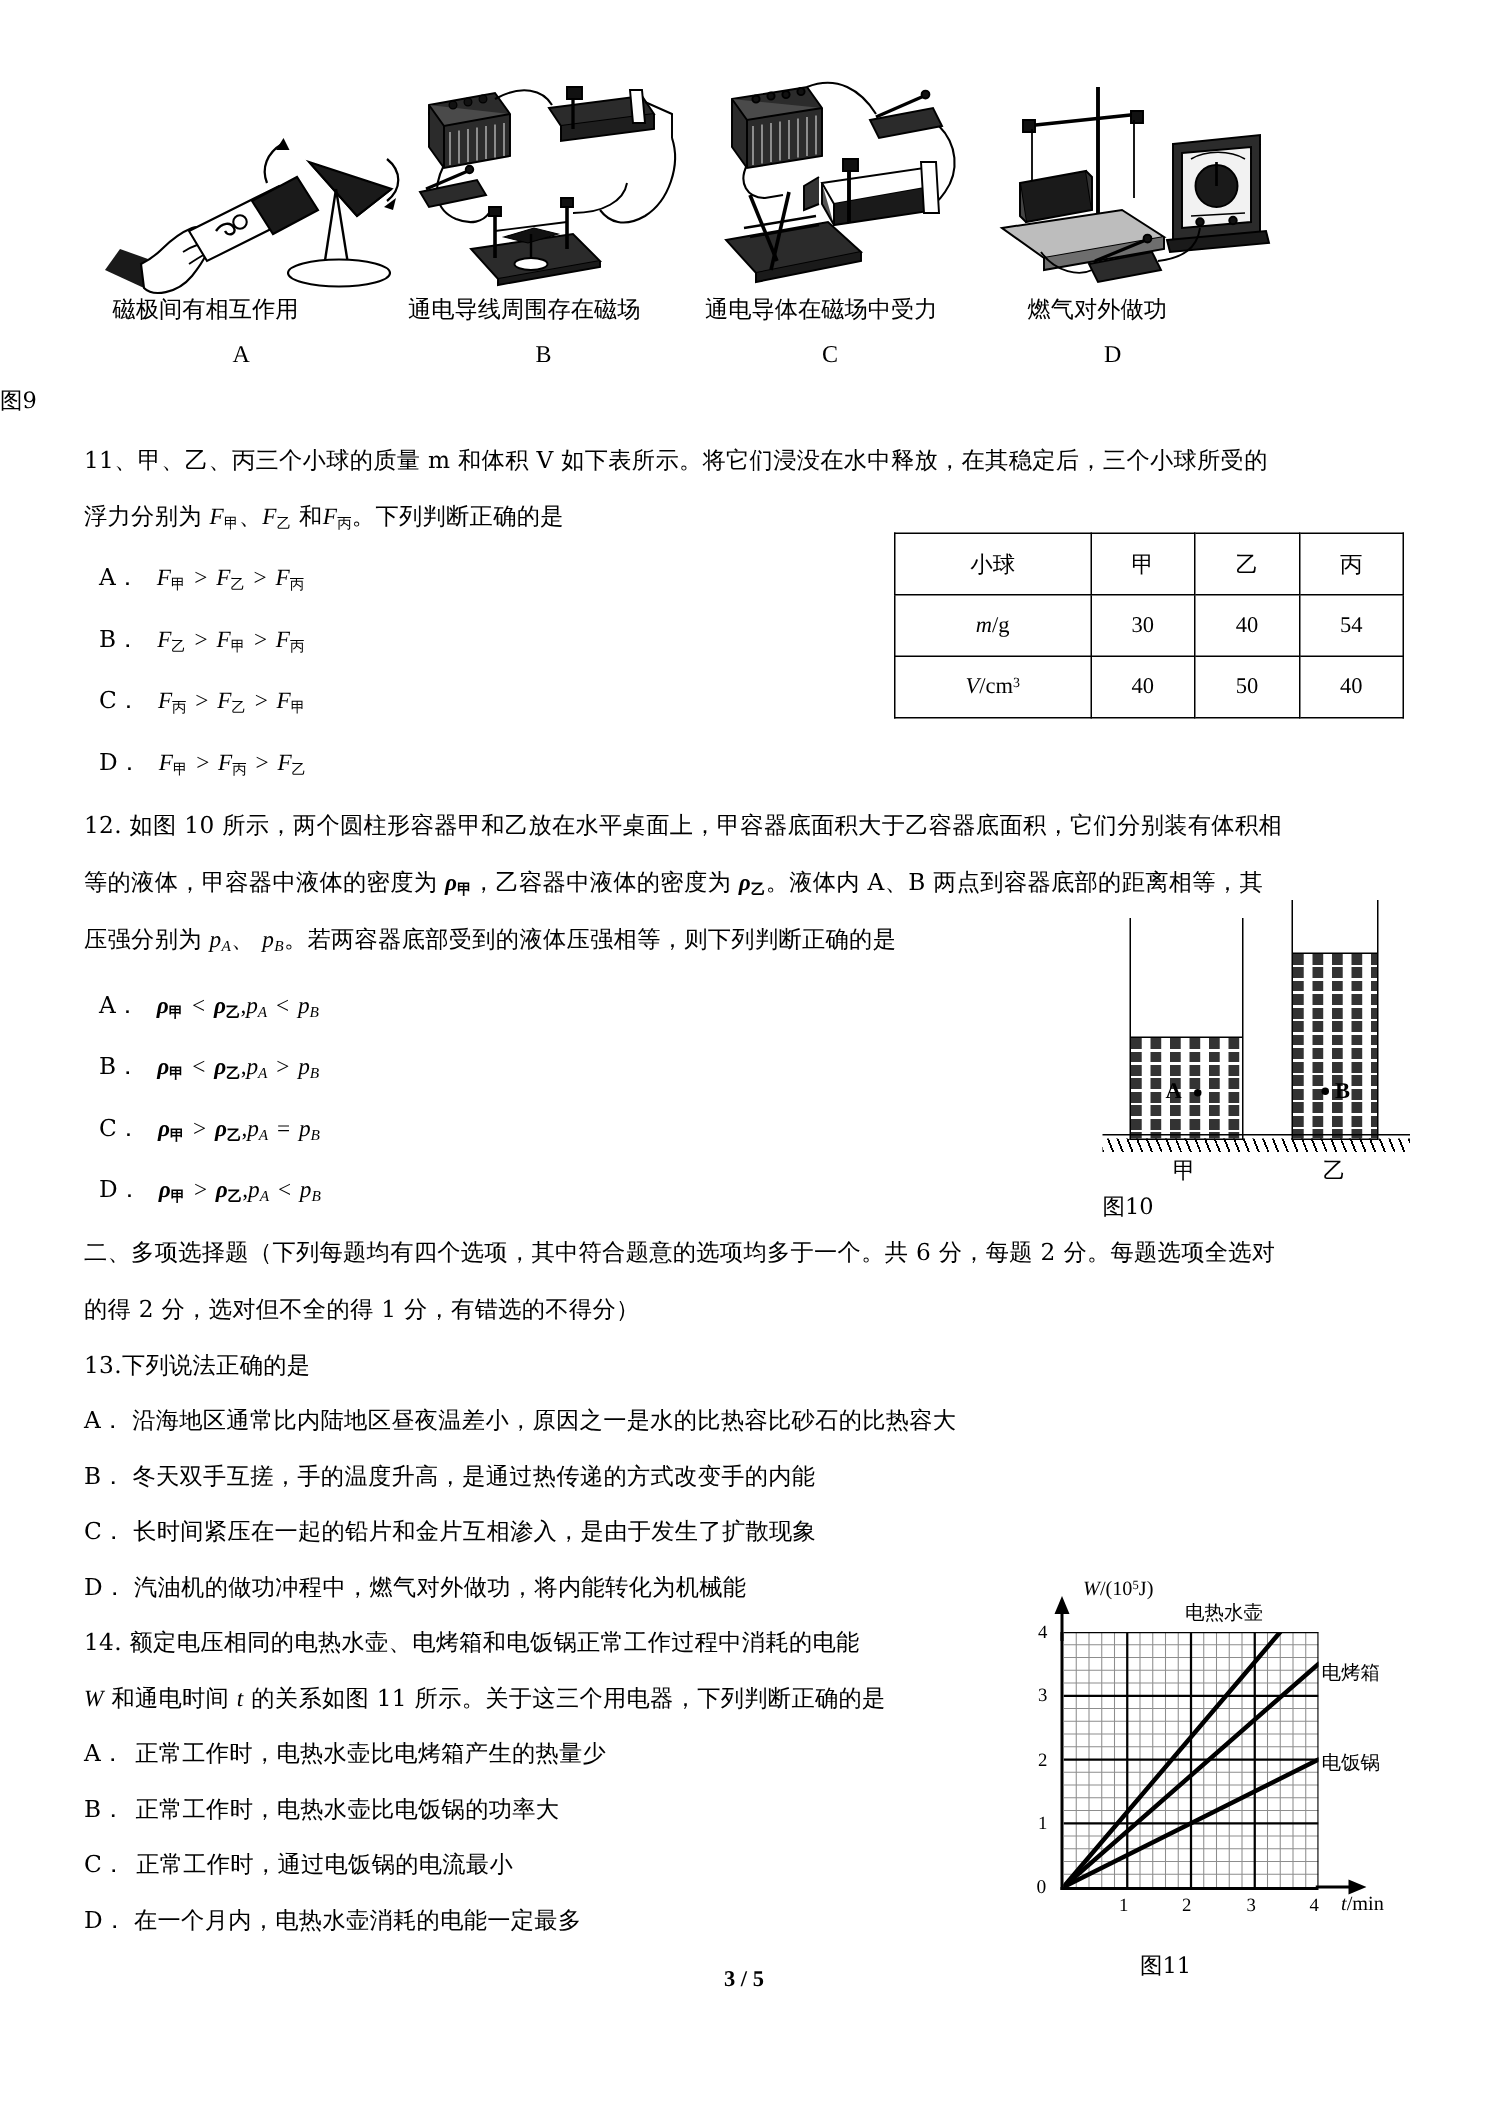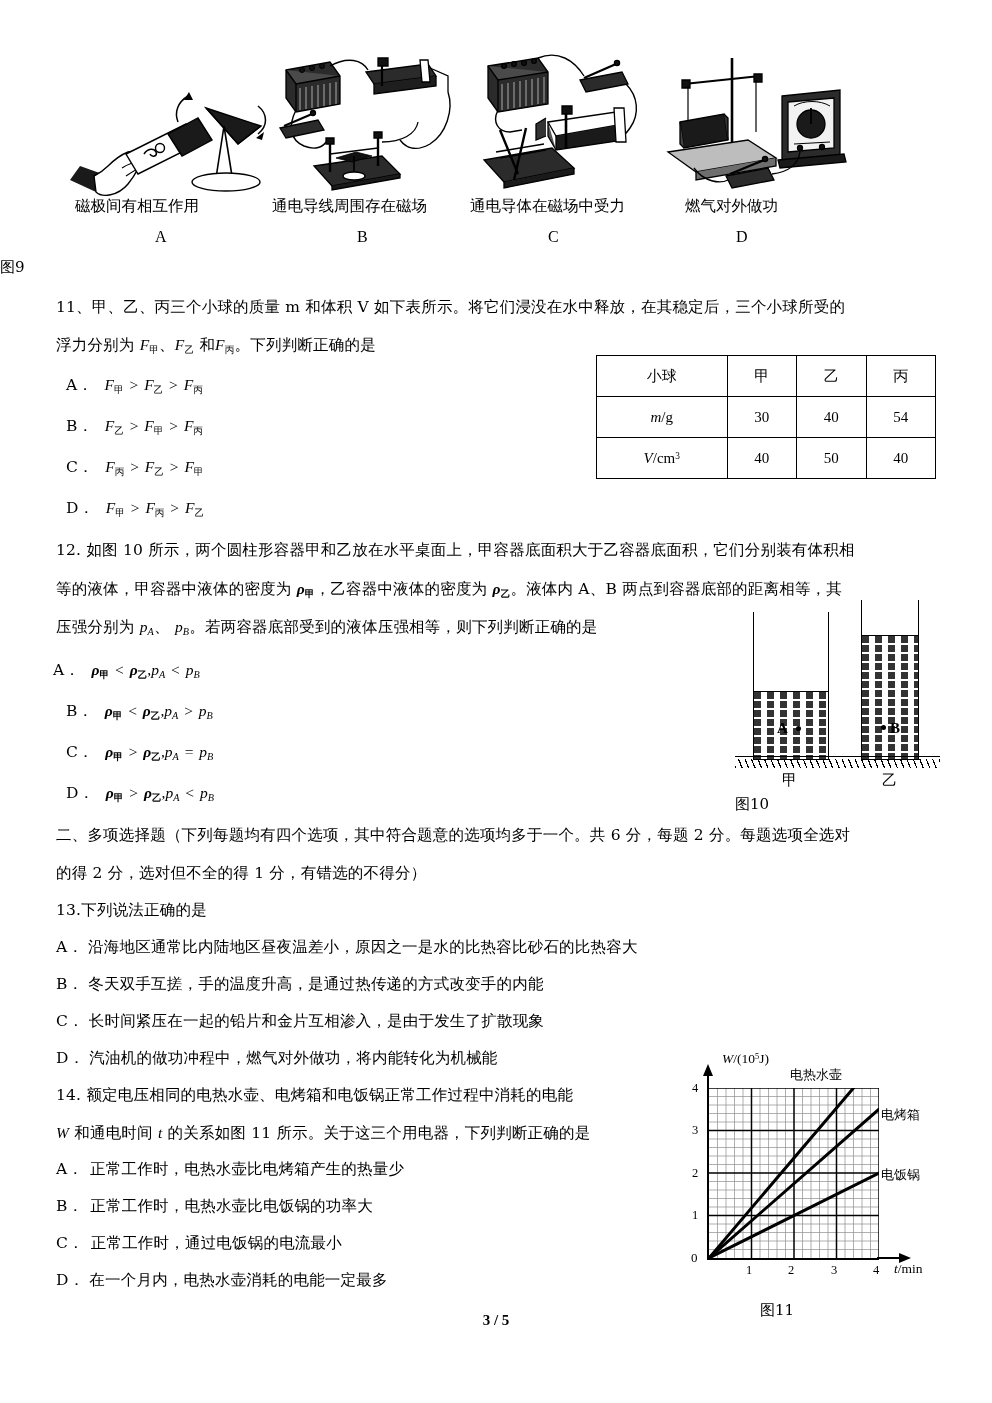--- a/index.html
+++ b/index.html
@@ -481,21 +481,21 @@
     </table>
 
   <div class="qline cn" style="left:56px; top:543px;">12. 如图 10 所示，两个圆柱形容器甲和乙放在水平桌面上，甲容器底面积大于乙容器底面积，它们分别装有体积相</div>
   <div class="qline cn" style="left:56px; top:581px;">
     等的液体，甲容器中液体的密度为 <span class="bold-rho">ρ<sub class="cnsub">甲</sub></span>，乙容器中液体的密度为 <span class="bold-rho">ρ<sub class="cnsub">乙</sub></span>。液体内 A、B 两点到容器底部的距离相等，其
   </div>
   <div class="qline cn" style="left:56px; top:619px;">
     压强分别为 <span class="mathvar">p<sub class="lsub">A</sub></span>、 <span class="mathvar">p<sub class="lsub">B</sub></span>。若两容器底部受到的液体压强相等，则下列判断正确的是
   </div>
 
-  <div class="opt" style="left:53px; top:660px;">
+  <div class="opt" style="left:66px; top:660px;">
     <span class="cn">A．</span>
     <span style="margin-left:8px;"><span class="bold-rho">ρ<sub class="cnsub">甲</sub></span><span class="op"> &lt; </span><span class="bold-rho">ρ<sub class="cnsub">乙</sub></span>,<span class="mathvar">p<sub class="lsub">A</sub></span><span class="op"> &lt; </span><span class="mathvar">p<sub class="lsub">B</sub></span></span>
   </div>
   <div class="opt" style="left:66px; top:701px;">
     <span class="cn">B．</span>
     <span style="margin-left:8px;"><span class="bold-rho">ρ<sub class="cnsub">甲</sub></span><span class="op"> &lt; </span><span class="bold-rho">ρ<sub class="cnsub">乙</sub></span>,<span class="mathvar">p<sub class="lsub">A</sub></span><span class="op"> &gt; </span><span class="mathvar">p<sub class="lsub">B</sub></span></span>
   </div>
   <div class="opt" style="left:66px; top:742px;">
     <span class="cn">C．</span>
     <span style="margin-left:8px;"><span class="bold-rho">ρ<sub class="cnsub">甲</sub></span><span class="op"> &gt; </span><span class="bold-rho">ρ<sub class="cnsub">乙</sub></span>,<span class="mathvar">p<sub class="lsub">A</sub></span><span class="op"> = </span><span class="mathvar">p<sub class="lsub">B</sub></span></span>

